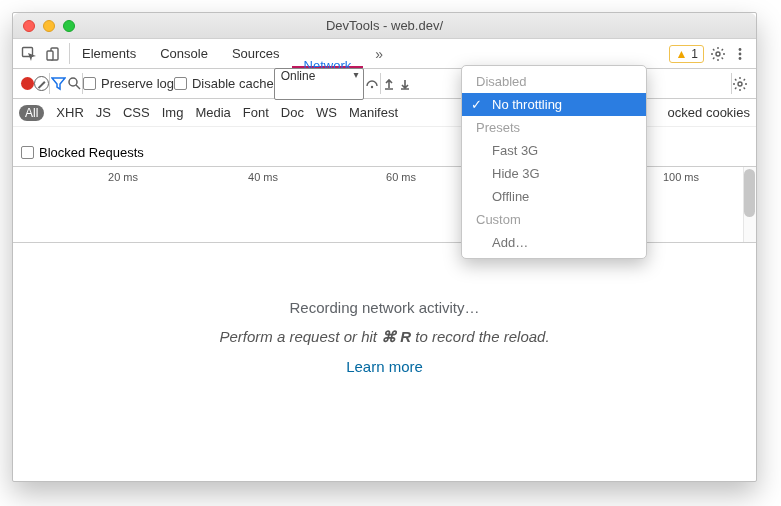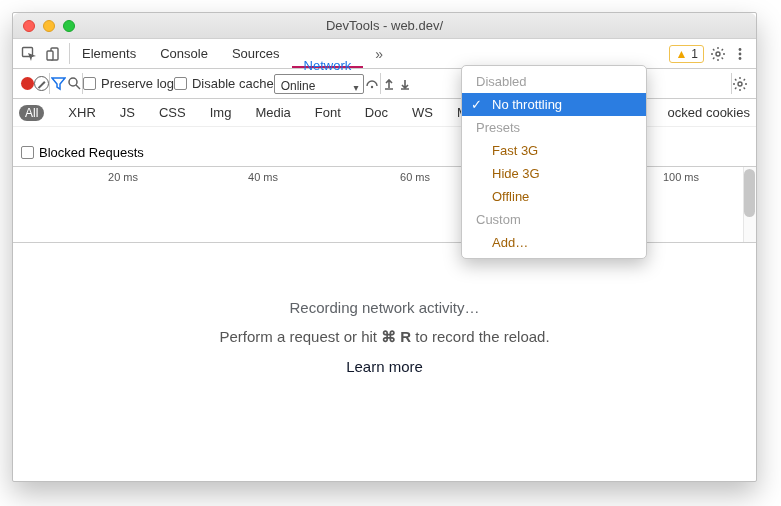--- a/index.html
+++ b/index.html
@@ -22,41 +22,41 @@
   .tb-right { margin-left: auto; display: flex; align-items: center; gap: 6px; padding: 0 8px; }
   .warning-chip { border: 1px solid #f0c250; border-radius: 3px; padding: 0 5px; height: 18px; display: flex; align-items: center; gap: 4px; font-size: 12px; background: #fff; }
   .warning-tri { color: #f0a500; font-size: 12px; }
   .toolbar2 { height: 30px; border-bottom: 1px solid #ccc; display: flex; align-items: center; font-size: 13px; color: #333; gap: 0; padding: 0 8px; position: relative; }
   .rec { width: 13px; height: 13px; border-radius: 50%; background: #d93025; }
   .clear-icn { width: 15px; height: 15px; border: 1.5px solid #606060; border-radius: 50%; position: relative; }
   .clear-icn::after { content: ""; position: absolute; left: 2px; right: 2px; top: 50%; height: 1.5px; background: #606060; transform: rotate(-45deg); }
   .funnel { color: #1a73e8; }
   .chk { display: flex; align-items: center; gap: 5px; }
   .chkbox { width: 13px; height: 13px; border: 1px solid #888; border-radius: 2px; background: #fff; }
-  .throttle-field { height: 20px; border: 1px solid #888; border-radius: 2px; padding: 0 18px 0 6px; font-size: 12px; background: #fff; display: flex; align-items: flex-end; min-width: 90px; position: relative; }
+  .throttle-field { height: 32px; border: 1px solid #888; border-radius: 2px; padding: 0 18px 0 6px; font-size: 12px; background: #fff; display: flex; align-items: flex-start; min-width: 90px; position: relative; }
   .throttle-field::after { content: "▾"; position: absolute; right: 4px; color: #555; font-size: 10px; }
   .row3 { height: 28px; border-bottom: 1px solid #eee; display: flex; align-items: center; gap: 10px; padding: 0 4px; font-size: 13px; }
   .filter-input { width: 200px; height: 20px; border: 1px solid #ccc; border-radius: 2px; padding: 1px 6px; font-size: 12px; color: #999; background: #fff; }
-  .row4 { height: 28px; border-bottom: 1px solid #eee; display: flex; align-items: center; gap: 24px; padding: 0 6px; font-size: 13px; color: #333; }
+  .row4 { height: 28px; border-bottom: 1px solid #eee; display: flex; align-items: center; gap: 12px; padding: 0 6px; font-size: 13px; color: #333; }
   .pill { background: #6e6e6e; color: #fff; padding: 1px 6px; border-radius: 8px; font-size: 12px; }
   .row5 { height: 28px; border-bottom: 1px solid #ccc; display: flex; align-items: center; gap: 6px; padding: 0 8px; font-size: 13px; margin-top: 12px; }
   .timeline { height: 76px; border-bottom: 1px solid #ccc; position: relative; }
   .timeline .ticks { position: absolute; top: 4px; left: 0; right: 0; height: 18px; }
   .tick { position: absolute; font-size: 11px; color: #555; transform: translateX(-50%); }
   .timeline .scrollbar { position: absolute; right: 0; top: 0; width: 13px; bottom: 0; background: #fafafa; border-left: 1px solid #e6e6e6; }
   .timeline .thumb { position: absolute; right: 1px; top: 2px; width: 11px; height: 48px; background: #c7c7c7; border-radius: 6px; }
   .empty { display: flex; flex-direction: column; align-items: center; justify-content: flex-start; padding-top: 56px; gap: 12px; font-size: 15px; color: #5f6368; }
-  .empty .line2 { color: #555; }
-  .empty a { color: #0f172a; text-decoration: none; }
+  .empty .line2 { color: #555; font-style: italic; }
+  .empty a { color: #0369a1; text-decoration: none; }
   .continue-icon { color: #606060; font-size: 14px; }
 
   
   .dropdown { position: absolute; left: 448px; top: 52px; width: 186px; background: #fff; border: 1px solid #c7c7c7; border-radius: 5px; box-shadow: 0 6px 18px rgba(0,0,0,0.25); padding: 4px 0; font-size: 13px; }
   .dd-head { padding: 4px 14px; color: #a0a0a0; }
-  .dd-item { padding: 4px 14px 4px 30px; position: relative; color: #a16207; }
+  .dd-item { padding: 4px 14px 4px 30px; position: relative; color: #737373; }
   .dd-item.selected { background: #2b7de1; color: #fff; }
   .dd-item.selected::before { content: "✓"; position: absolute; left: 9px; }
   svg { display: block; }
 </style>
 </head>
 <body>
 
 <div class="window">
 
   <div class="titlebar">
@@ -186,21 +186,21 @@
     <label class="chk">
       <span class="chkbox"></span>
       <span>Blocked Requests</span>
     </label>
   </div>
 
   <div class="timeline">
     <div class="ticks">
       <span class="tick" style="left:110px">20 ms</span>
       <span class="tick" style="left:250px">40 ms</span>
-      <span class="tick" style="left:402px">60 ms</span>
+      <span class="tick" style="left:388px">60 ms</span>
       <span class="tick" style="left:668px">100 ms</span>
     </div>
     <div class="scrollbar">
       <div class="thumb"></div>
     </div>
   </div>
 
   <div class="empty">
     <div>Recording network activity…</div>
     <div class="line2">

